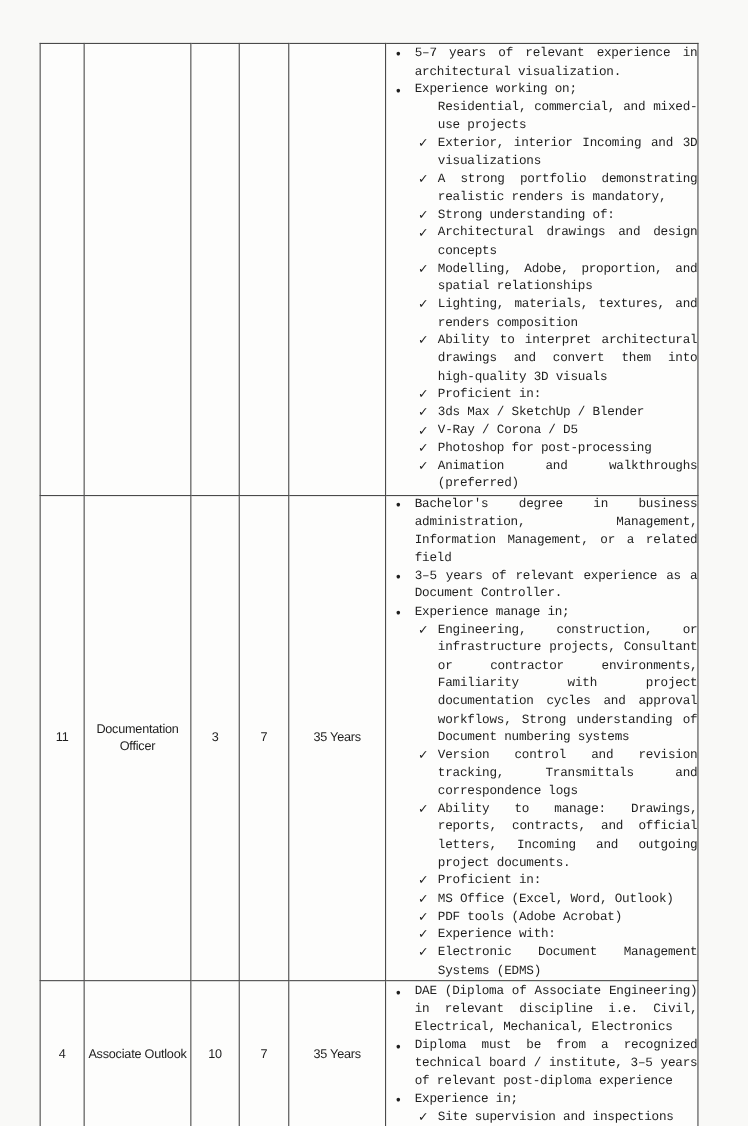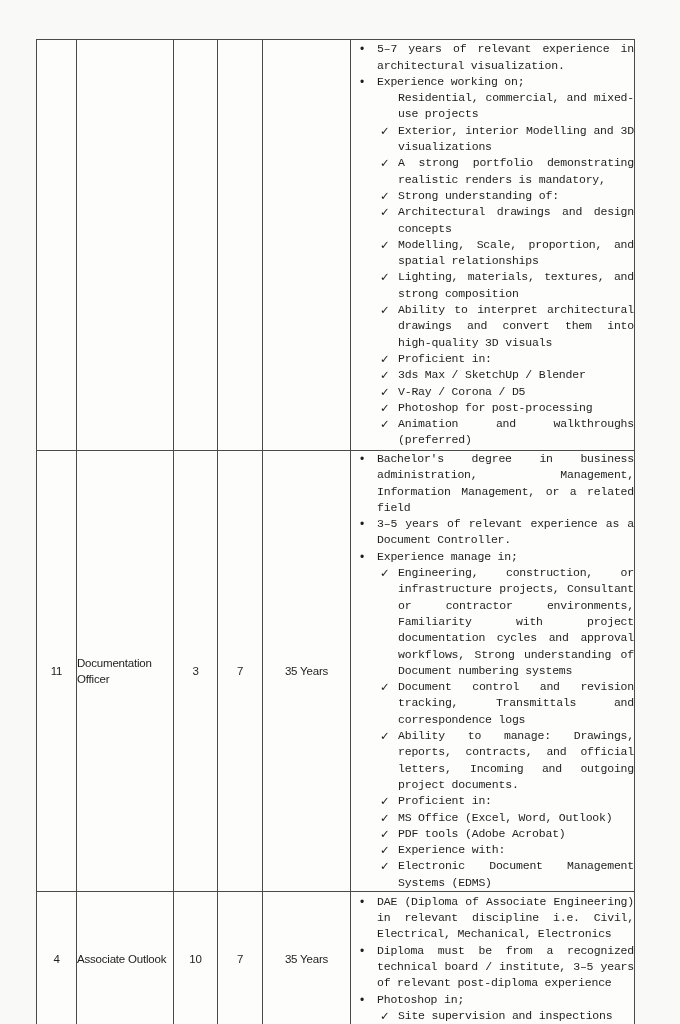--- a/index.html
+++ b/index.html
@@ -32,21 +32,21 @@
     border: 1px solid #4a4a4a;
     padding: 0;
     vertical-align: middle;
     overflow: hidden;
   }
   tr.r0 { height: 411px; }
   tr.r1 { height: 392px; }
   tr.r2 { height: 135px; }
   td.cell-center { text-align: center; }
   td.cell-sr { font-weight: normal; text-align: center; }
-  td.cell-pos { text-align: left; padding: 2px 3px 2px 7px; }
+  td.cell-pos { text-align: center; padding: 2px 3px 2px 7px; }
   td.cell-req { vertical-align: top; padding: 4px 6px 4px 0; }
   .req-item { display: flex; align-items: flex-start; }
   .req-item .marker { flex: 0 0 auto; }
   .req-item .txt { flex: 1 1 auto; text-align: justify; font-family: Liberation Mono, monospace; }
   .req-item.bullet { padding-left: 9px; }
   .req-item.bullet .marker { width: 17px; font-size: 12px; }
   .req-item.check { padding-left: 29px; }
   .req-item.check .marker { width: 18px; font-size: 11.5px; }
   .req-item.sub { padding-left: 47px; }
   .req-item.sub .marker { width: 0; }
@@ -79,41 +79,41 @@
             <div class="req-item bullet">
               <span class="marker">•</span>
               <span class="txt">Experience working on;</span>
             </div>
             <div class="req-item sub">
               <span class="marker"></span>
               <span class="txt">Residential, commercial, and mixed-use projects</span>
             </div>
             <div class="req-item check">
               <span class="marker">✓</span>
-              <span class="txt">Exterior, interior Modelling and 3D visualizations</span>
+              <span class="txt">Exterior, interior Incoming and 3D visualizations</span>
             </div>
             <div class="req-item check">
               <span class="marker">✓</span>
               <span class="txt">A strong portfolio demonstrating realistic renders is mandatory,</span>
             </div>
             <div class="req-item check">
               <span class="marker">✓</span>
               <span class="txt">Strong understanding of:</span>
             </div>
             <div class="req-item check">
               <span class="marker">✓</span>
               <span class="txt">Architectural drawings and design concepts</span>
             </div>
             <div class="req-item check">
               <span class="marker">✓</span>
-              <span class="txt">Modelling, Scale, proportion, and spatial relationships</span>
-            </div>
-            <div class="req-item check">
-              <span class="marker">✓</span>
-              <span class="txt">Lighting, materials, textures, and strong composition</span>
+              <span class="txt">Modelling, Adobe, proportion, and spatial relationships</span>
+            </div>
+            <div class="req-item check">
+              <span class="marker">✓</span>
+              <span class="txt">Lighting, materials, textures, and renders composition</span>
             </div>
             <div class="req-item check">
               <span class="marker">✓</span>
               <span class="txt">Ability to interpret architectural drawings and convert them into high-quality 3D visuals</span>
             </div>
             <div class="req-item check">
               <span class="marker">✓</span>
               <span class="txt">Proficient in:</span>
             </div>
             <div class="req-item check">
@@ -152,21 +152,21 @@
             <div class="req-item bullet">
               <span class="marker">•</span>
               <span class="txt">Experience manage in;</span>
             </div>
             <div class="req-item check">
               <span class="marker">✓</span>
               <span class="txt">Engineering, construction, or infrastructure projects, Consultant or contractor environments, Familiarity with project documentation cycles and approval workflows, Strong understanding of Document numbering systems</span>
             </div>
             <div class="req-item check">
               <span class="marker">✓</span>
-              <span class="txt">Document control and revision tracking, Transmittals and correspondence logs</span>
+              <span class="txt">Version control and revision tracking, Transmittals and correspondence logs</span>
             </div>
             <div class="req-item check">
               <span class="marker">✓</span>
               <span class="txt">Ability to manage: Drawings, reports, contracts, and official letters, Incoming and outgoing project documents.</span>
             </div>
             <div class="req-item check">
               <span class="marker">✓</span>
               <span class="txt">Proficient in:</span>
             </div>
             <div class="req-item check">
@@ -197,21 +197,21 @@
             <div class="req-item bullet">
               <span class="marker">•</span>
               <span class="txt">DAE (Diploma of Associate Engineering) in relevant discipline i.e. Civil, Electrical, Mechanical, Electronics</span>
             </div>
             <div class="req-item bullet">
               <span class="marker">•</span>
               <span class="txt">Diploma must be from a recognized technical board / institute, 3–5 years of relevant post-diploma experience</span>
             </div>
             <div class="req-item bullet">
               <span class="marker">•</span>
-              <span class="txt">Photoshop in;</span>
+              <span class="txt">Experience in;</span>
             </div>
             <div class="req-item check">
               <span class="marker">✓</span>
               <span class="txt">Site supervision and inspections</span>
             </div>
           </td>
         </tr>
       </tbody>
   </table>
 </div>

